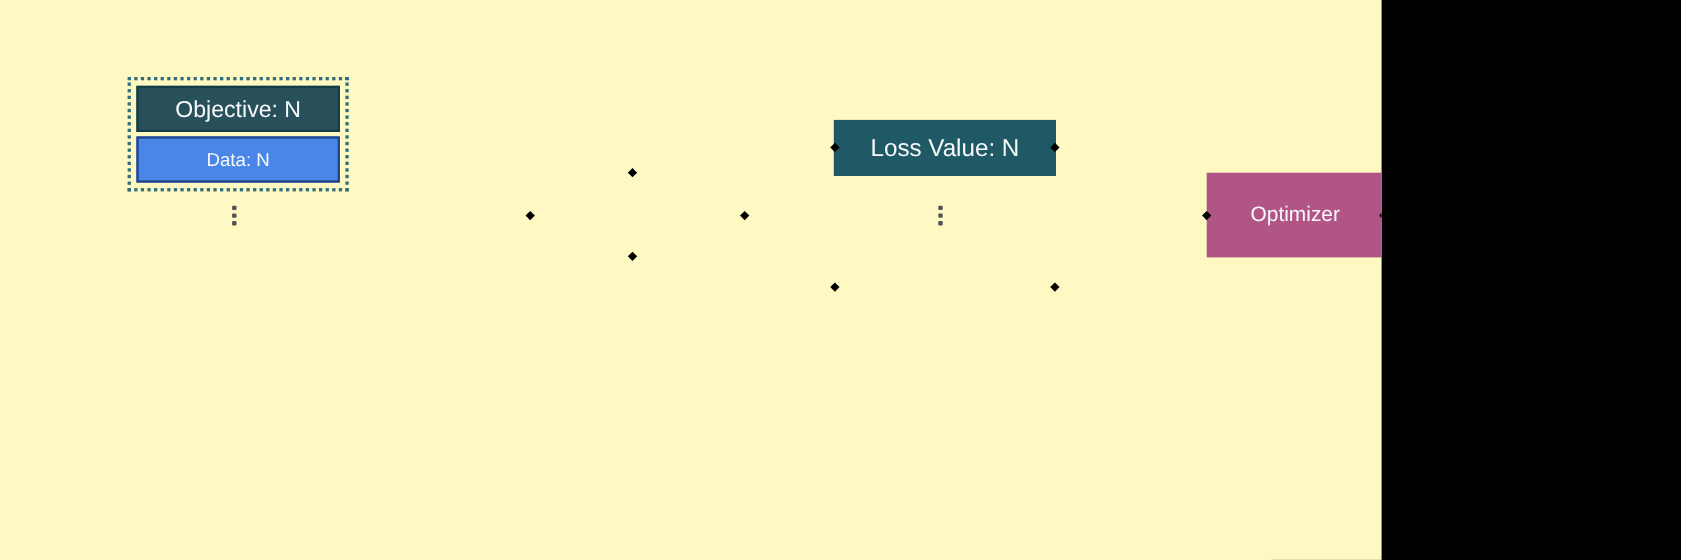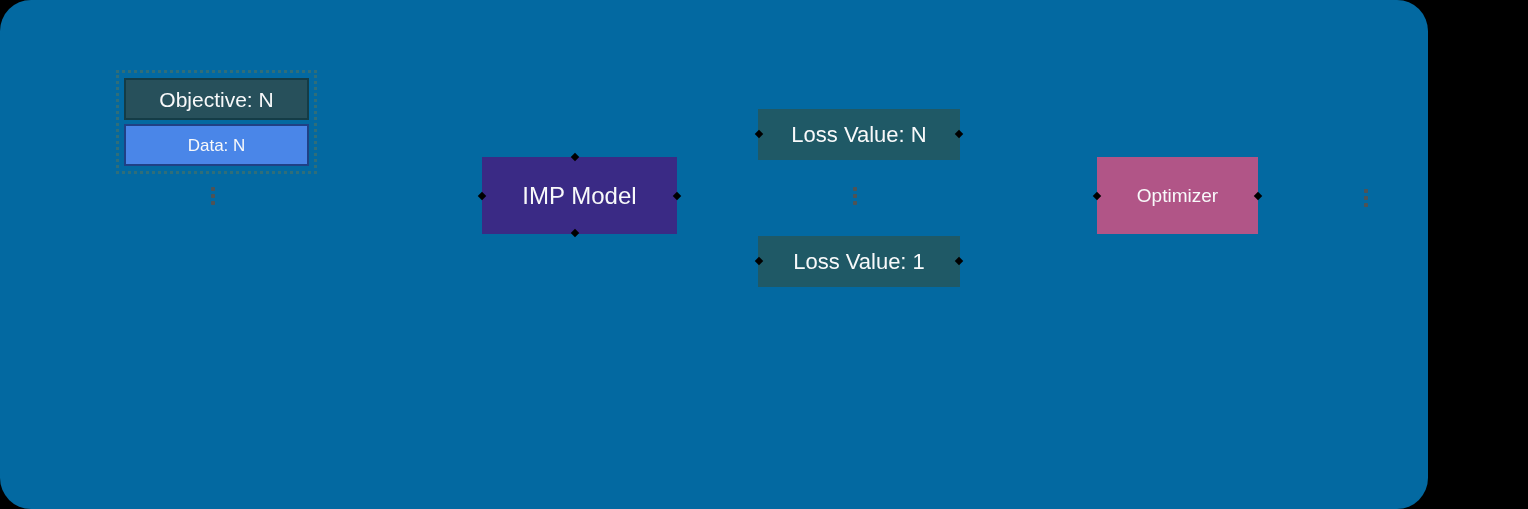--- a/index.html
+++ b/index.html
@@ -1,23 +1,22 @@
 <!DOCTYPE html>
 <html><head>
 <meta charset="utf-8">
 <style>
   html, body { margin: 0; padding: 0; background: #000; }
   .canvas {
     position: relative;
-    width: 1428px;
+    width: 1256px;
     height: 509px;
-    background: #0369a1;
+    background: #fef9c3;
     font-family: "Liberation Sans", sans-serif;
     overflow: hidden;
-    border-radius: 31px;
   }
   .abs { position: absolute; box-sizing: border-box; }
 
   
   .task-group {
     left: 116px;
     width: 201px;
     border: 3px dotted #2F6E7A;
     padding: 5px;
     display: flex;
@@ -103,31 +102,29 @@
     <div class="box data-box">Data: N</div>
   </div>
 
   <div class="abs vdots d1">
     <span class="dot"></span>
       <span class="dot"></span>
       <span class="dot"></span>
   </div>
 
 
-  <div class="abs box model-box">IMP Model</div>
 
   <div class="abs box loss-box loss-n">Loss Value: N</div>
 
   <div class="abs vdots d2">
     <span class="dot"></span>
       <span class="dot"></span>
       <span class="dot"></span>
   </div>
 
-  <div class="abs box loss-box loss-1">Loss Value: 1</div>
 
   <div class="abs box optimizer-box">Optimizer</div>
 
   <div class="abs vdots d3">
     <span class="dot"></span>
       <span class="dot"></span>
       <span class="dot"></span>
   </div>
 
   <div class="abs notch" style="left:572px; top:154px;"></div>

